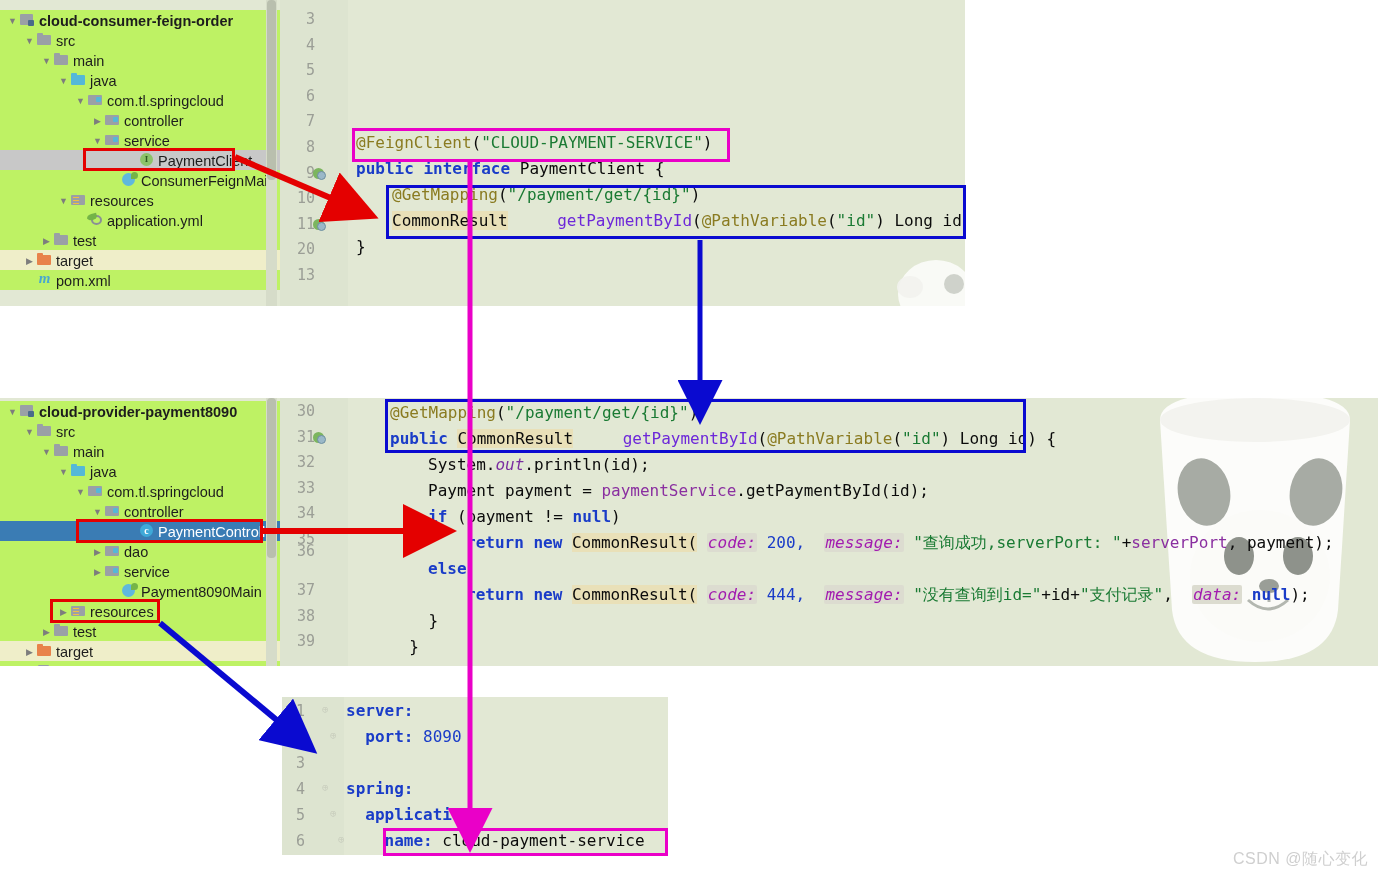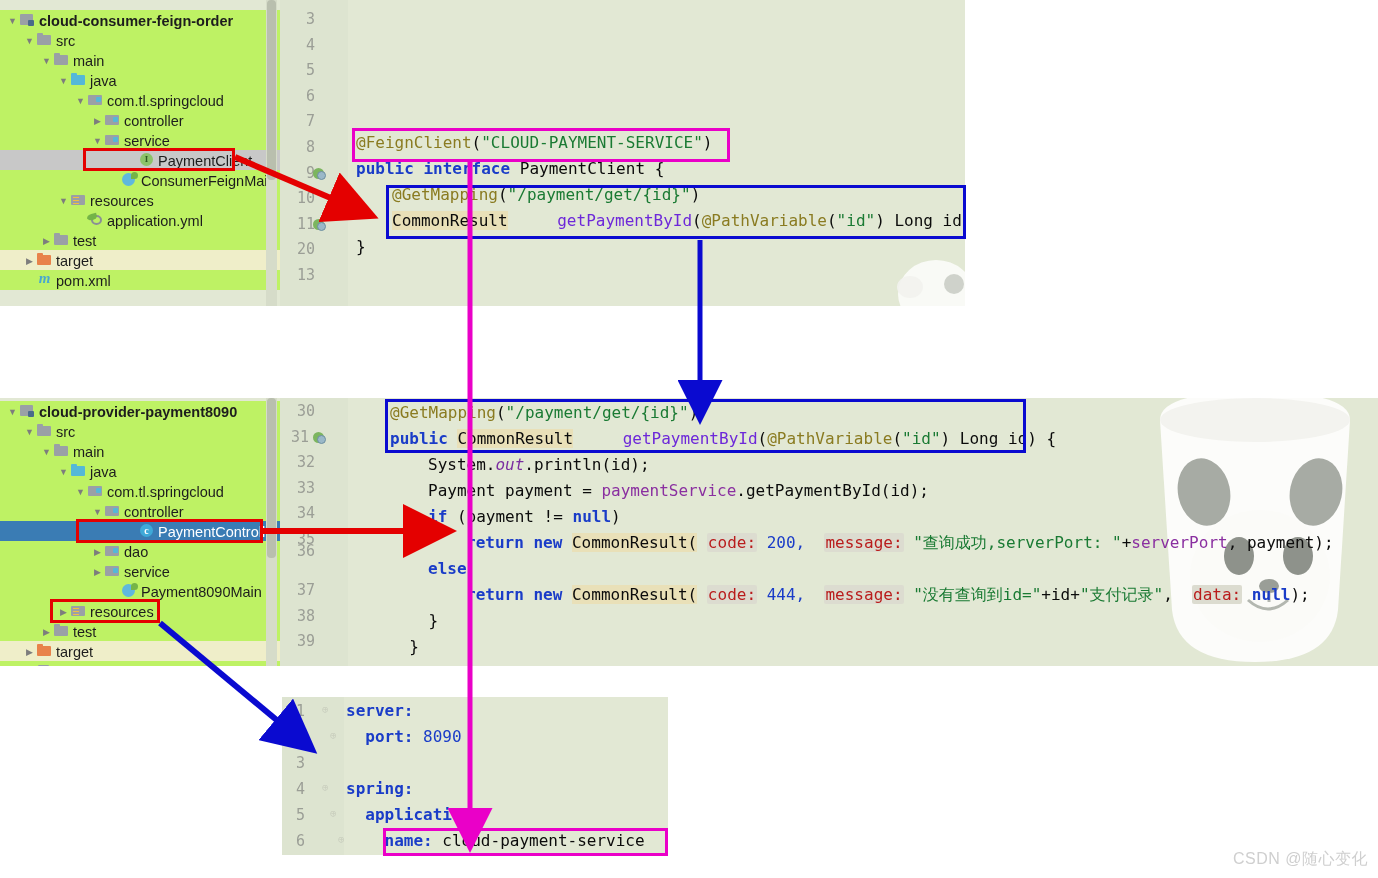--- a/index.html
+++ b/index.html
@@ -94,21 +94,21 @@
         font-family:"DejaVu Sans Mono","Liberation Mono",monospace;
         color:#0b0b0b;letter-spacing:0px;}
   .kw{color:#1a3cc8;font-weight:bold;}
   .ann{color:#8a7b21;}
   .str{color:#1a7a33;}
   .num{color:#1a3cc8;}
   .mth{color:#6d28d9;margin-left:40px;}
   .fld{color:#8a2fa0;}
   .ital{font-style:italic;color:#7a2da0;}
   .hl{background:#e9e0b8;}
-  .hint{background:#dcdcd0;color:#b91c1c;border-radius:2px;padding:0 1px;}
+  .hint{background:#dcdcd0;color:#a21caf;border-radius:2px;padding:0 1px;font-style:italic;}
   .plain{color:#0b0b0b;}
 
   
   .box{position:absolute;box-sizing:border-box;pointer-events:none;}
   .box-red{border:3px solid #e40000;}
   .box-magenta{border:3px solid #ea00c8;}
   .box-blue{border:3px solid #0a0ad0;}
   svg.ann-layer{position:absolute;left:0;top:0;width:1378px;height:878px;pointer-events:none;}
 
   
@@ -206,21 +206,21 @@
       <div class="trow sel-yellow"><span class="ind" style="width: 17px;"></span><span class="arrow">▶</span><span class="ic ic-folder ic-folder-orange"></span><span class="lbl">target</span></div>
       <div class="trow"><span class="ind" style="width: 17px;"></span><span class="arrow empty"></span><span class="ic ic-iml"></span><span class="lbl">cloud-provider-payment8090.iml</span></div>
     </div>
 
   <div style="position:absolute;left:266px;top:0;width:11px;height:268px;background:#d6dcc9;"></div>
   <div style="position:absolute;left:267px;top:0;width:9px;height:160px;background:#b9bfae;border-radius:4px;"></div>
 
   <div class="gutter" style="left:280px;width:68px;"></div>
   <div id="gut-ctrl">
       <div class="gnum" style="top: 4px; left: 285px; width: 30px; text-align: right;">30</div>
-      <div class="gnum" style="top: 29.6px; left: 285px; width: 30px; text-align: center;">31</div>
+      <div class="gnum" style="top: 29.6px; left: 285px; width: 30px; text-align: right;">31</div>
       <div class="gicon" style="top: 32.6px; left: 313px;"></div>
       <div class="gnum" style="top: 55.2px; left: 285px; width: 30px; text-align: right;">32</div>
       <div class="gnum" style="top: 80.8px; left: 285px; width: 30px; text-align: right;">33</div>
       <div class="gnum" style="top: 106.4px; left: 285px; width: 30px; text-align: right;">34</div>
       <div class="gnum" style="top: 132px; left: 285px; width: 30px; text-align: right;">35</div>
       <div class="gnum" style="top: 144px; left: 285px; width: 30px; text-align: right;">36</div>
       <div class="gnum" style="top: 183.2px; left: 285px; width: 30px; text-align: right;">37</div>
       <div class="gnum" style="top: 208.8px; left: 285px; width: 30px; text-align: right;">38</div>
       <div class="gnum" style="top: 234.4px; left: 285px; width: 30px; text-align: right;">39</div>
     </div>

